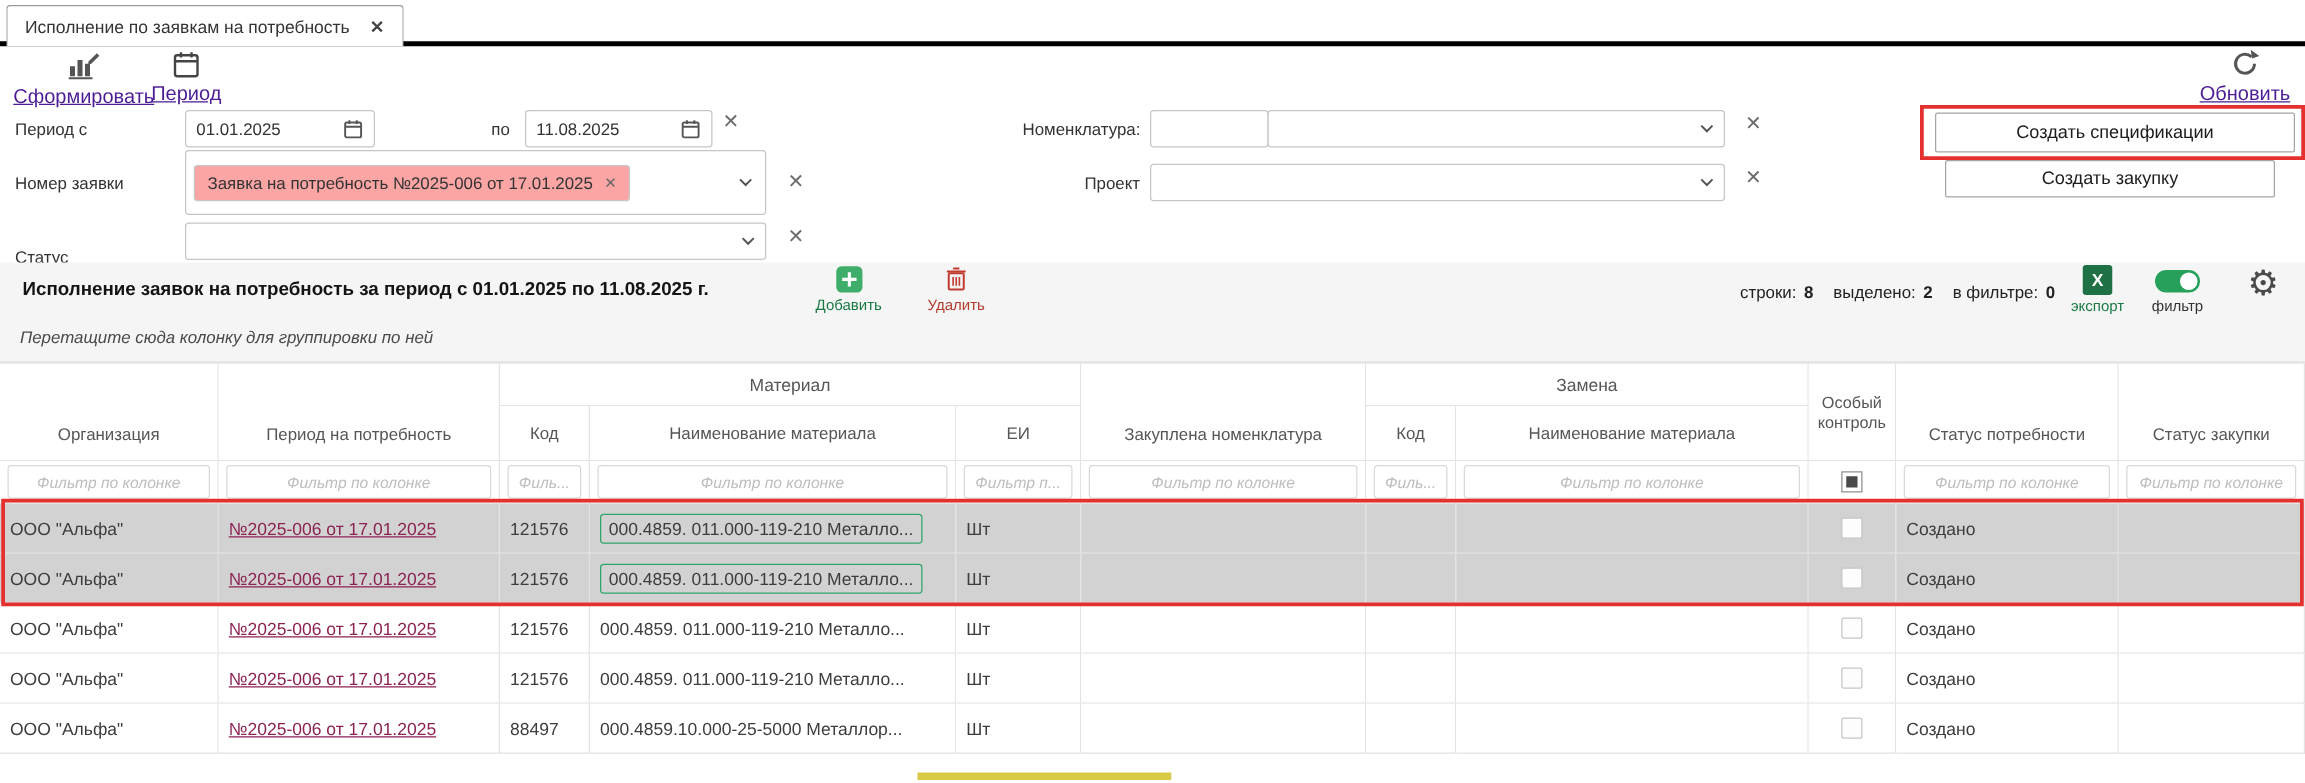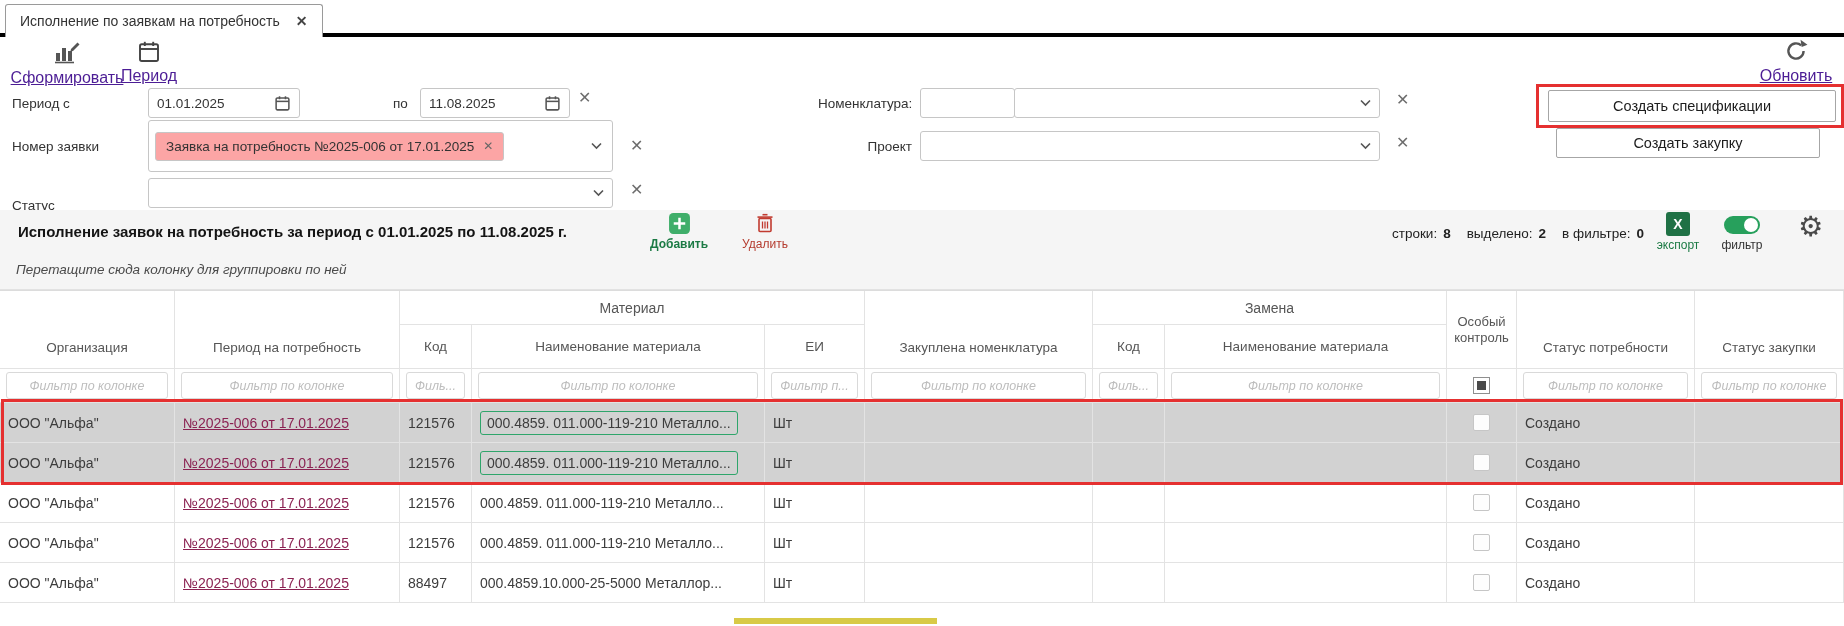--- a/index.html
+++ b/index.html
@@ -189,21 +189,21 @@
     </span>
   </div>
   <span class="clear-x" style="left:1396px; top:135px;">✕</span>
 
   <div class="btn" style="left:1548px; top:90px; width:288px; height:32px;">Создать спецификации</div>
   <div class="btn" style="left:1556px; top:128px; width:264px; height:30px;">Создать закупку</div>
 
   <div class="band">
     <span class="band-title">Исполнение заявок на потребность за период с 01.01.2025 по 11.08.2025 г.</span>
 
-    <div class="band-tool" style="left:644px;font-weight:bold;">
+    <div class="band-tool" style="left:644px;">
       <svg width="23" height="23" viewBox="0 0 22 22">
         <rect x="1" y="1" width="20" height="20" rx="4" fill="#3fae6a"></rect>
         <line x1="11" y1="5.5" x2="11" y2="16.5" stroke="#fff" stroke-width="2.4"></line>
         <line x1="5.5" y1="11" x2="16.5" y2="11" stroke="#fff" stroke-width="2.4"></line>
       </svg>
       <span class="lbl" style="color:#1b7a44;">Добавить</span>
     </div>
     <div class="band-tool" style="left:730px;">
       <svg width="20" height="23" viewBox="0 0 20 22">
         <rect x="4" y="6" width="12" height="13" rx="1" fill="none" stroke="#c13b30" stroke-width="1.6"></rect>

